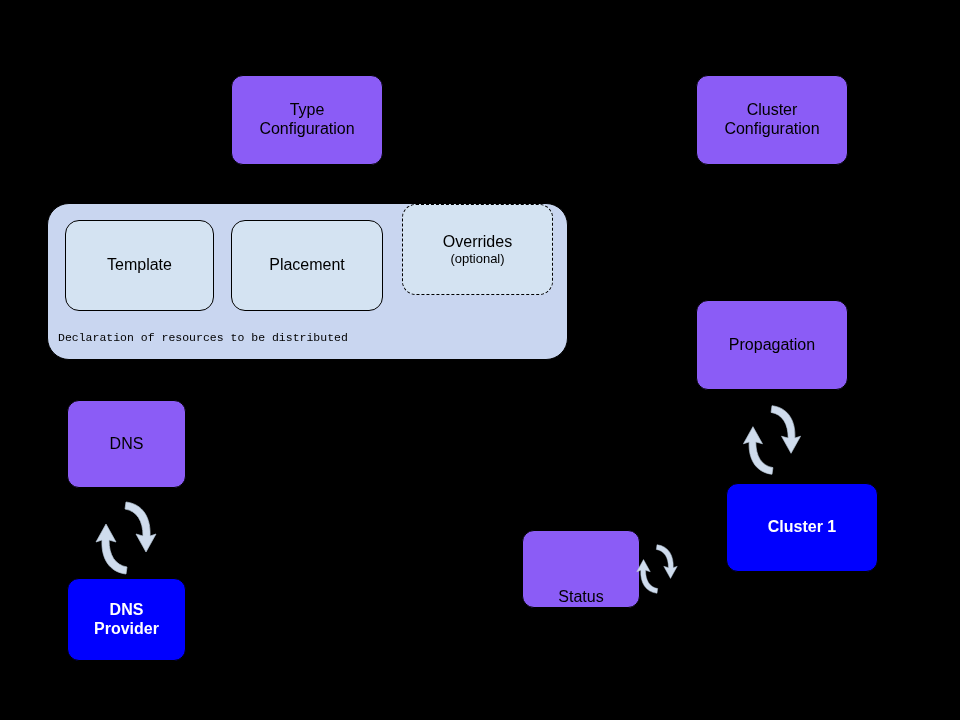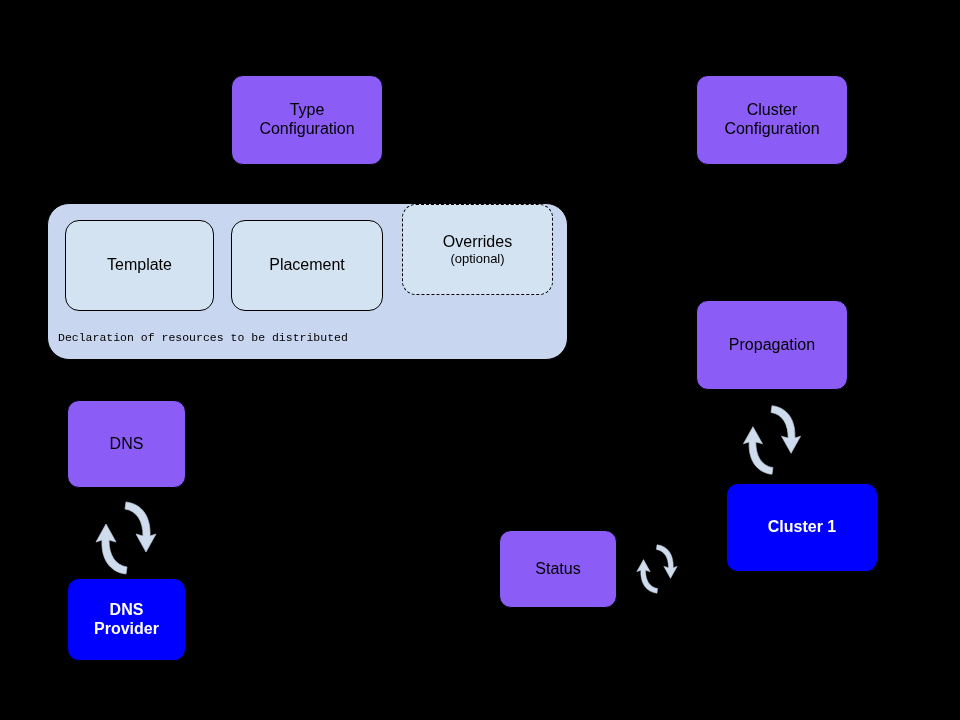--- a/index.html
+++ b/index.html
@@ -77,21 +77,21 @@
     <span class="lbl">DNS</span>
   </div>
 
 
   <div class="node n-blue" style="left:67px;top:578px;width:119px;height:83px;">
     <span class="lbl">DNS
 Provider</span>
   </div>
 
 
-  <div class="node n-light" style="left:499px;top:530px;width:118px;height:78px;">
+  <div class="node n-light" style="left:522px;top:530px;width:118px;height:78px;justify-content:flex-end;">
     <span class="lbl">Status</span>
   </div>
 
   <div class="node n-light" style="left:696px;top:300px;width:152px;height:90px;">
     <span class="lbl">Propagation</span>
   </div>
 
   <div class="node n-blue" style="left:726px;top:483px;width:152px;height:89px;">
     <span class="lbl">Cluster 1</span>
   </div>

